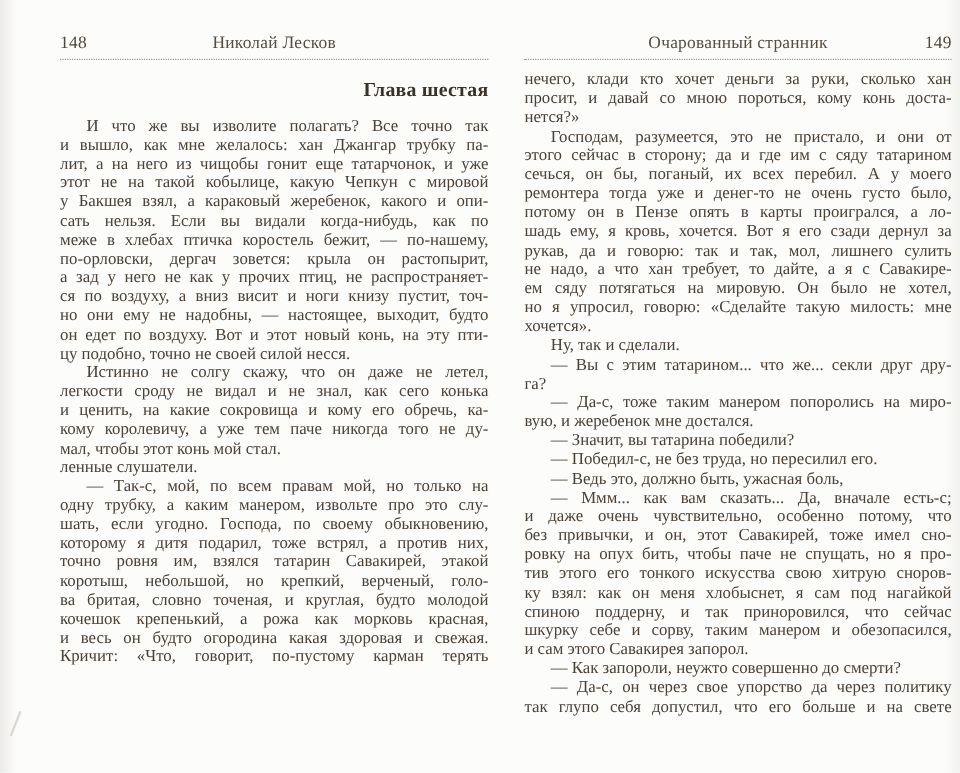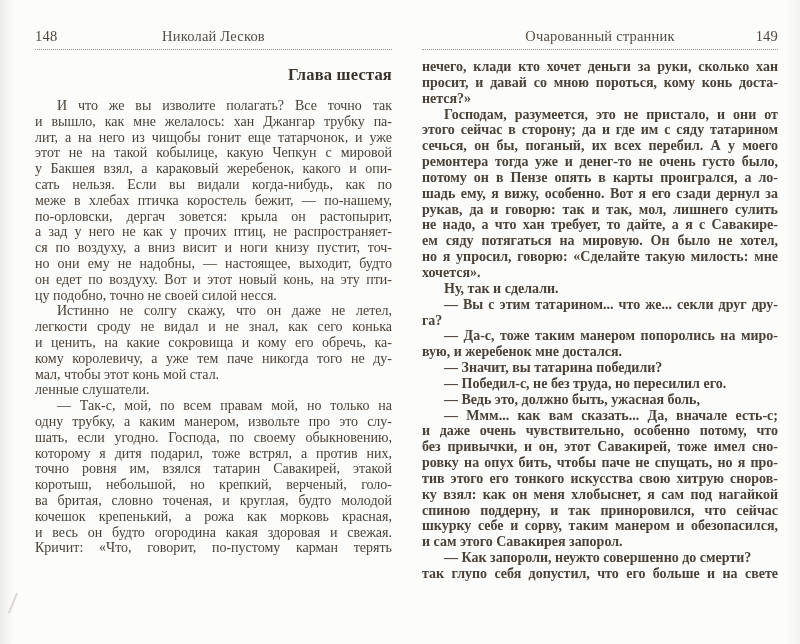--- a/index.html
+++ b/index.html
@@ -12,21 +12,21 @@
   .spread{position:relative;width:800px;height:644px;background:#fcfcfb;}
   .edge-shadow{
     position:absolute;left:0;top:0;width:14px;height:644px;
     background:linear-gradient(to right, rgba(90,85,75,0.10), rgba(90,85,75,0.0));
     pointer-events:none;
   }
   .edge-shadow.rightside{
     left:auto;right:0;
     background:linear-gradient(to left, rgba(90,85,75,0.06), rgba(90,85,75,0.0));
   }
-  .page{position:absolute;top:28px;}
+  .page{position:absolute;top:28px;margin-left:15px;}
   .page.left{left:35px;width:357px;}
   .page.right{left:422px;width:356px;}
   .running-head{
     position:relative;
     height:17px;
     padding-bottom:4px;
     border-bottom:1px dotted #9a958d;
     text-align:center;
     font-size:14.5px;
     color:#554c42;
@@ -38,21 +38,21 @@
   .rh-title{display:inline-block;}
   .chapter{
     margin:15px 0 13px 0;
     text-align:right;
     font-size:16.5px;
     font-weight:bold;
     color:#38322a;
     letter-spacing:0.2px;
   }
   .body{margin-top:0;color:#4a4137;font-size:14px;line-height:15.8px;}
-  .page.right .body{margin-top:9px;line-height:15.85px;font-weight:bold;}
+  .page.right .body{margin-top:9px;line-height:15.85px;}
   .line{
     text-align:justify;
     text-align-last:justify;
     white-space:normal;
     height:15.8px;
     overflow:visible;
   }
   .page.right .line{height:15.85px;}
   .line.end{text-align-last:left;}
   .line.indent{text-indent:22px;}
@@ -115,21 +115,21 @@
     </header>
     <div class="body">
         <div class="line">нечего, клади кто хочет деньги за руки, сколько хан</div>
         <div class="line">просит, и давай со мною пороться, кому конь доста-</div>
         <div class="line end">нется?»</div>
         <div class="line indent">Господам, разумеется, это не пристало, и они от</div>
         <div class="line">этого сейчас в сторону; да и где им с сяду татарином</div>
         <div class="line">сечься, он бы, поганый, их всех перебил. А у моего</div>
         <div class="line">ремонтера тогда уже и денег-то не очень густо было,</div>
         <div class="line">потому он в Пензе опять в карты проигрался, а ло-</div>
-        <div class="line">шадь ему, я вижу, особенно. Вот я его сзади дернул за</div>
+        <div class="line">шадь ему, я кровь, хочется. Вот я его сзади дернул за</div>
         <div class="line">рукав, да и говорю: так и так, мол, лишнего сулить</div>
         <div class="line">не надо, а что хан требует, то дайте, а я с Савакире-</div>
         <div class="line">ем сяду потягаться на мировую. Он было не хотел,</div>
         <div class="line">но я упросил, говорю: «Сделайте такую милость: мне</div>
         <div class="line end">хочется».</div>
         <div class="line indent end">Ну, так и сделали.</div>
         <div class="line indent">— Вы с этим татарином... что же... секли друг дру-</div>
         <div class="line end">га?</div>
         <div class="line indent">— Да-с, тоже таким манером попоролись на миро-</div>
         <div class="line end">вую, и жеребенок мне достался.</div>
@@ -139,18 +139,19 @@
         <div class="line indent">— Ммм... как вам сказать... Да, вначале есть-с;</div>
         <div class="line">и даже очень чувствительно, особенно потому, что</div>
         <div class="line">без привычки, и он, этот Савакирей, тоже имел сно-</div>
         <div class="line">ровку на опух бить, чтобы паче не спущать, но я про-</div>
         <div class="line">тив этого его тонкого искусства свою хитрую сноров-</div>
         <div class="line">ку взял: как он меня хлобыснет, я сам под нагайкой</div>
         <div class="line">спиною поддерну, и так приноровился, что сейчас</div>
         <div class="line">шкурку себе и сорву, таким манером и обезопасился,</div>
         <div class="line end">и сам этого Савакирея запорол.</div>
         <div class="line indent end">— Как запороли, неужто совершенно до смерти?</div>
+        <div class="line indent">— Да-с, он через свое упорство да через политику</div>
         <div class="line">так глупо себя допустил, что его больше и на свете</div>
       </div>
   </section>
 
   <div class="corner-mark"></div>
 </div>
 
 </body></html>

